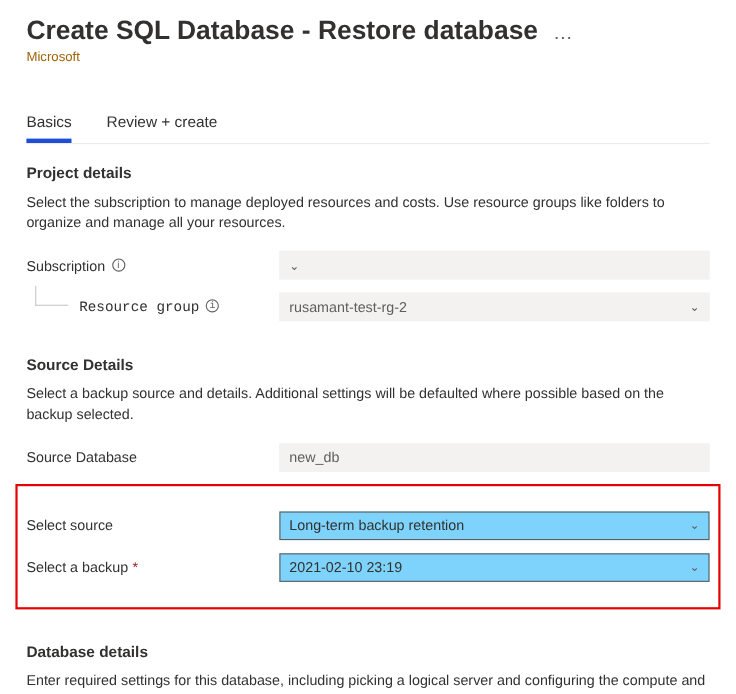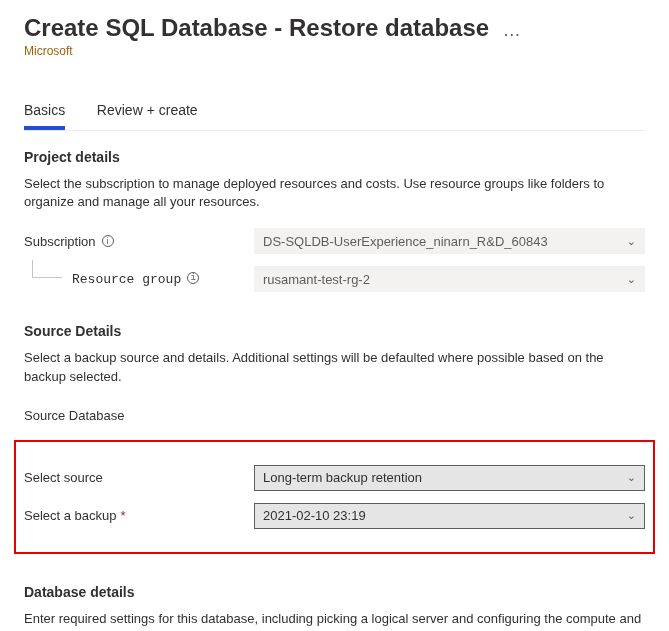--- a/index.html
+++ b/index.html
@@ -25,21 +25,21 @@
 .field-row { display: flex; align-items: center; margin-bottom: 10px; min-height: 28px; }
 .field-label { width: 230px; font-size: 13px; color: #323130; display: flex; align-items: center; flex-shrink: 0; }
 .field-label .req { color: #a4262c; margin-left: 4px; }
 .info-icon {
   width: 12px; height: 12px; border: 1px solid #605e5c; border-radius: 50%;
   display: inline-flex; align-items: center; justify-content: center;
   font-size: 9px; color: #605e5c; margin-left: 6px; font-style: normal;
 }
 .field-control { flex: 1; }
 .dropdown, .textbox {
-  width: 100%; height: 26px; border: 1px solid #605e5c; background: #e5e5e5;
+  width: 100%; height: 26px; border: 1px solid #605e5c; background: #7dd3fc;
   padding: 0 8px; font-size: 13px; color: #323130; display: flex; align-items: center;
   justify-content: space-between; cursor: pointer;
 }
 .dropdown.disabled, .textbox.disabled {
   background: #f3f2f1; border: 1px solid #f3f2f1; color: #605e5c; cursor: default;
 }
 .chevron { font-size: 11px; color: #605e5c; }
 .indent-wrap { display: flex; align-items: flex-start; font-family: Liberation Mono, monospace; }
 .indent-line {
   width: 30px; height: 18px; border-left: 1px solid #c8c6c4; border-bottom: 1px solid #c8c6c4;
@@ -69,21 +69,20 @@
 <div class="section-title">Project details</div>
 <div class="section-desc">Select the subscription to manage deployed resources and costs. Use resource groups like folders to organize and manage all your resources.</div>
 
 <div class="field-row">
   <div class="field-label">
     <span>Subscription</span>
     <span class="info-icon">i</span>
   </div>
   <div class="field-control">
     <div class="dropdown disabled">
-      <span>DS-SQLDB-UserExperience_ninarn_R&amp;D_60843</span>
       <span class="chevron">⌄</span>
     </div>
   </div>
 </div>
 
 <div class="field-row">
   <div class="field-label">
     <div class="indent-wrap">
       <div class="indent-line"></div>
       <span>Resource group</span>
@@ -98,20 +97,25 @@
   </div>
 </div>
 
 <div class="section-gap"></div>
 
 <div class="section-title">Source Details</div>
 <div class="section-desc">Select a backup source and details. Additional settings will be defaulted where possible based on the backup selected.</div>
 
 <div class="field-row">
   <div class="field-label">Source Database</div>
+  <div class="field-control">
+    <div class="textbox disabled">
+      <span>new_db</span>
+    </div>
+  </div>
 </div>
 
 <div class="highlight-box">
   <div class="field-row">
     <div class="field-label">Select source</div>
     <div class="field-control">
       <div class="dropdown">
         <span>Long-term backup retention</span>
         <span class="chevron">⌄</span>
       </div>

